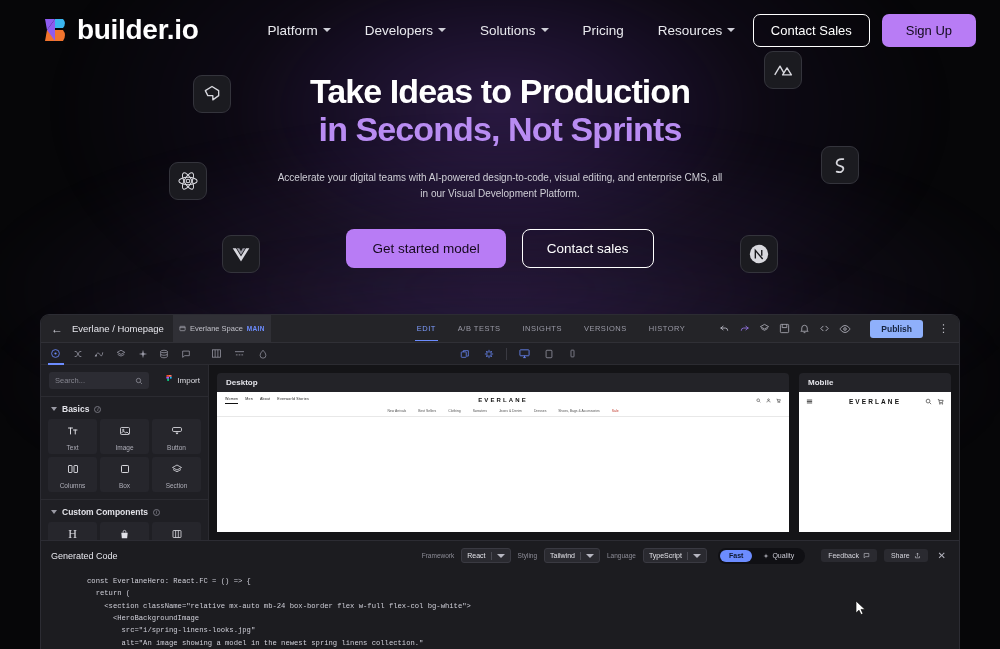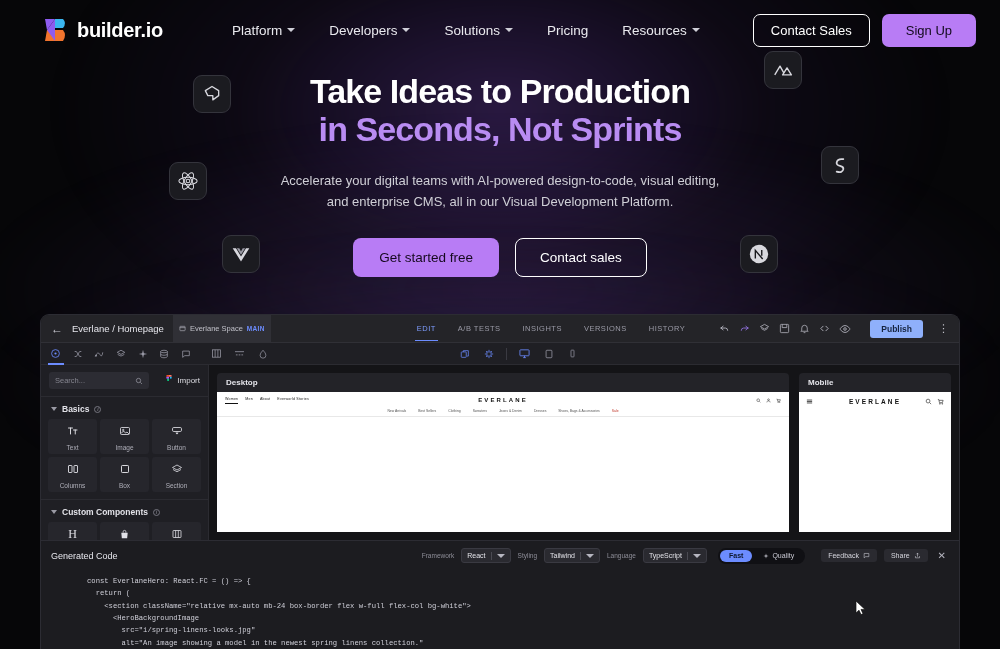--- a/index.html
+++ b/index.html
@@ -31,21 +31,21 @@
     filter:blur(22px);
   }
 
   
   .nav {
     position:absolute; top:0; left:0; right:0; height:60px;
     display:flex; align-items:center; padding:0 24px; z-index:40;
   }
   .logo { display:flex; align-items:center; gap:9px; margin-left:18px; }
   .logo-mark { width:26px; height:27px; position:relative; }
-  .logo-text { font-size:20px; font-weight:700; letter-spacing:-0.3px; color:#fff; }
+  .logo-text { font-size:28px; font-weight:700; letter-spacing:-0.3px; color:#fff; }
   .nav-links { display:flex; align-items:center; gap:0px; margin-left:52px; }
   .nav-link {
     display:flex; align-items:center; gap:5px;
     font-size:13.5px; color:#e9e9ee; padding:8px 17px; cursor:pointer; white-space:nowrap;
   }
   .caret { width:0;height:0;border-left:4px solid transparent;border-right:4px solid transparent;border-top:4.5px solid #cfcfd8; display:inline-block; }
   .nav-actions { margin-left:auto; display:flex; align-items:center; gap:12px; }
   .btn-outline-sm {
     border:1.4px solid #fff; border-radius:7px; padding:8px 17px;
     font-size:13px; color:#fff; background:transparent; cursor:pointer; white-space:nowrap;
@@ -53,21 +53,21 @@
   .btn-purple-sm {
     background:#b87cf5; border:none; border-radius:7px; padding:9px 24px;
     font-size:13px; color:#120a1c; font-weight:500; cursor:pointer; white-space:nowrap;
   }
 
   
   .hero { position:absolute; top:72px; left:0; right:0; text-align:center; z-index:20; }
   .hero h1 { font-size:34px; line-height:1.12; font-weight:700; letter-spacing:-0.9px; }
   .hero h1 .accent { color:#b98cf2; display:block; }
   .hero p {
-    margin:22px auto 0; width:450px; font-size:13px; line-height:1.62; color:#cfcfd6;
+    margin:22px auto 0; width:450px; font-size:10px; line-height:1.62; color:#cfcfd6;
   }
   .cta { margin-top:26px; display:flex; justify-content:center; gap:16px; }
   .btn-primary {
     background:#b87cf5; border:none; border-radius:8px; padding:11px 26px;
     font-size:13.5px; color:#16091f; font-weight:500; cursor:pointer;
   }
   .btn-ghost {
     background:transparent; border:1.4px solid #fff; border-radius:8px; padding:11px 24px;
     font-size:13.5px; color:#fff; cursor:pointer;
   }
@@ -309,21 +309,21 @@
     </span>
   </div>
 
   <div class="hero">
     <h1>
       <span>Take Ideas to Production</span>
       <span class="accent">in Seconds, Not Sprints</span>
     </h1>
     <p>Accelerate your digital teams with AI-powered design-to-code, visual editing, and enterprise CMS, all in our Visual Development Platform.</p>
     <div class="cta">
-      <button class="btn-primary">Get started free</button>
+      <button class="btn-primary">Get started model</button>
       <button class="btn-ghost">Contact sales</button>
     </div>
   </div>
 
   <div class="app">
 
     <div class="app-top">
       <span class="back-arrow">←</span>
       <span class="crumb">Everlane / Homepage</span>
       <span class="space-chip">

